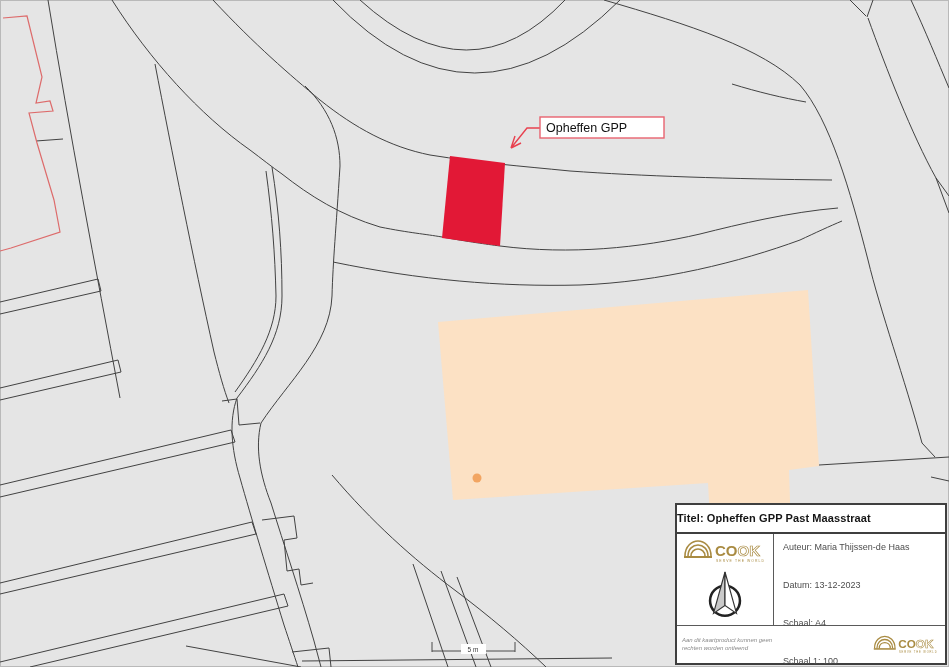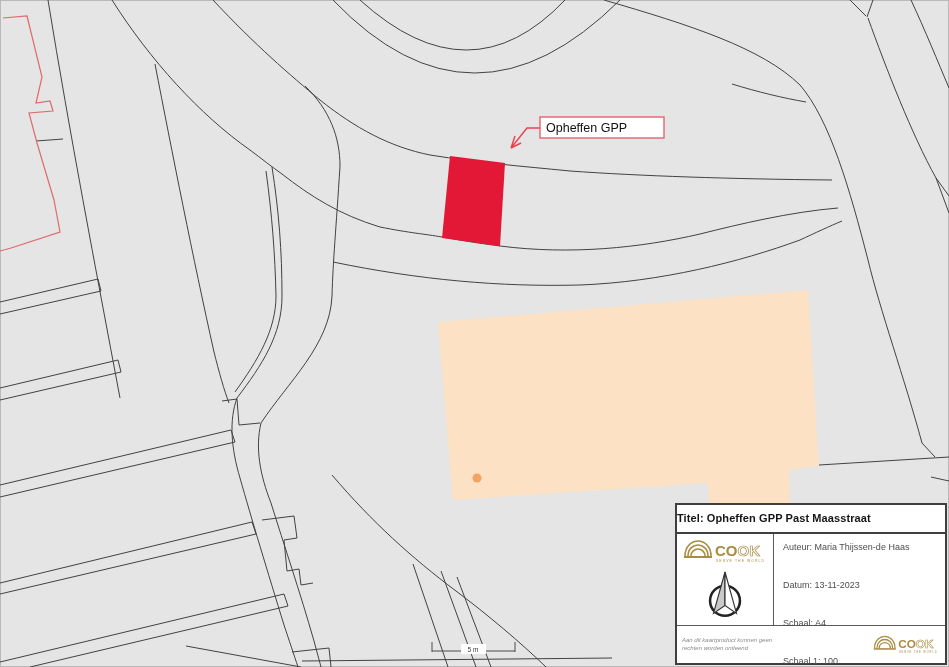--- a/index.html
+++ b/index.html
@@ -123,21 +123,21 @@
 
         <svg width="46" height="52" viewBox="0 0 40 44" style="margin-top:3px">
           <circle cx="20" cy="27" r="13" fill="none" stroke="#222" stroke-width="2.2"></circle>
           <polygon points="20,2 10,38 20,31" fill="#c9c9c9" stroke="#333" stroke-width="1"></polygon>
           <polygon points="20,2 30,38 20,31" fill="#ffffff" stroke="#333" stroke-width="1"></polygon>
         </svg>
       </div>
 
       <div class="tb-info-cell">
         <div class="row">Auteur: Maria Thijssen-de Haas</div>
-        <div class="row">Datum: 13-11-2023</div>
+        <div class="row">Datum: 13-12-2023</div>
         <div class="row">Schaal: A4</div>
         <div class="row">Schaal 1: 100</div>
       </div>
     </div>
 
     <div class="tb-bottom">
       <div class="tb-disclaimer">
         <div>Aan dit kaartproduct kunnen geen</div>
         <div>rechten worden ontleend</div>
       </div>

